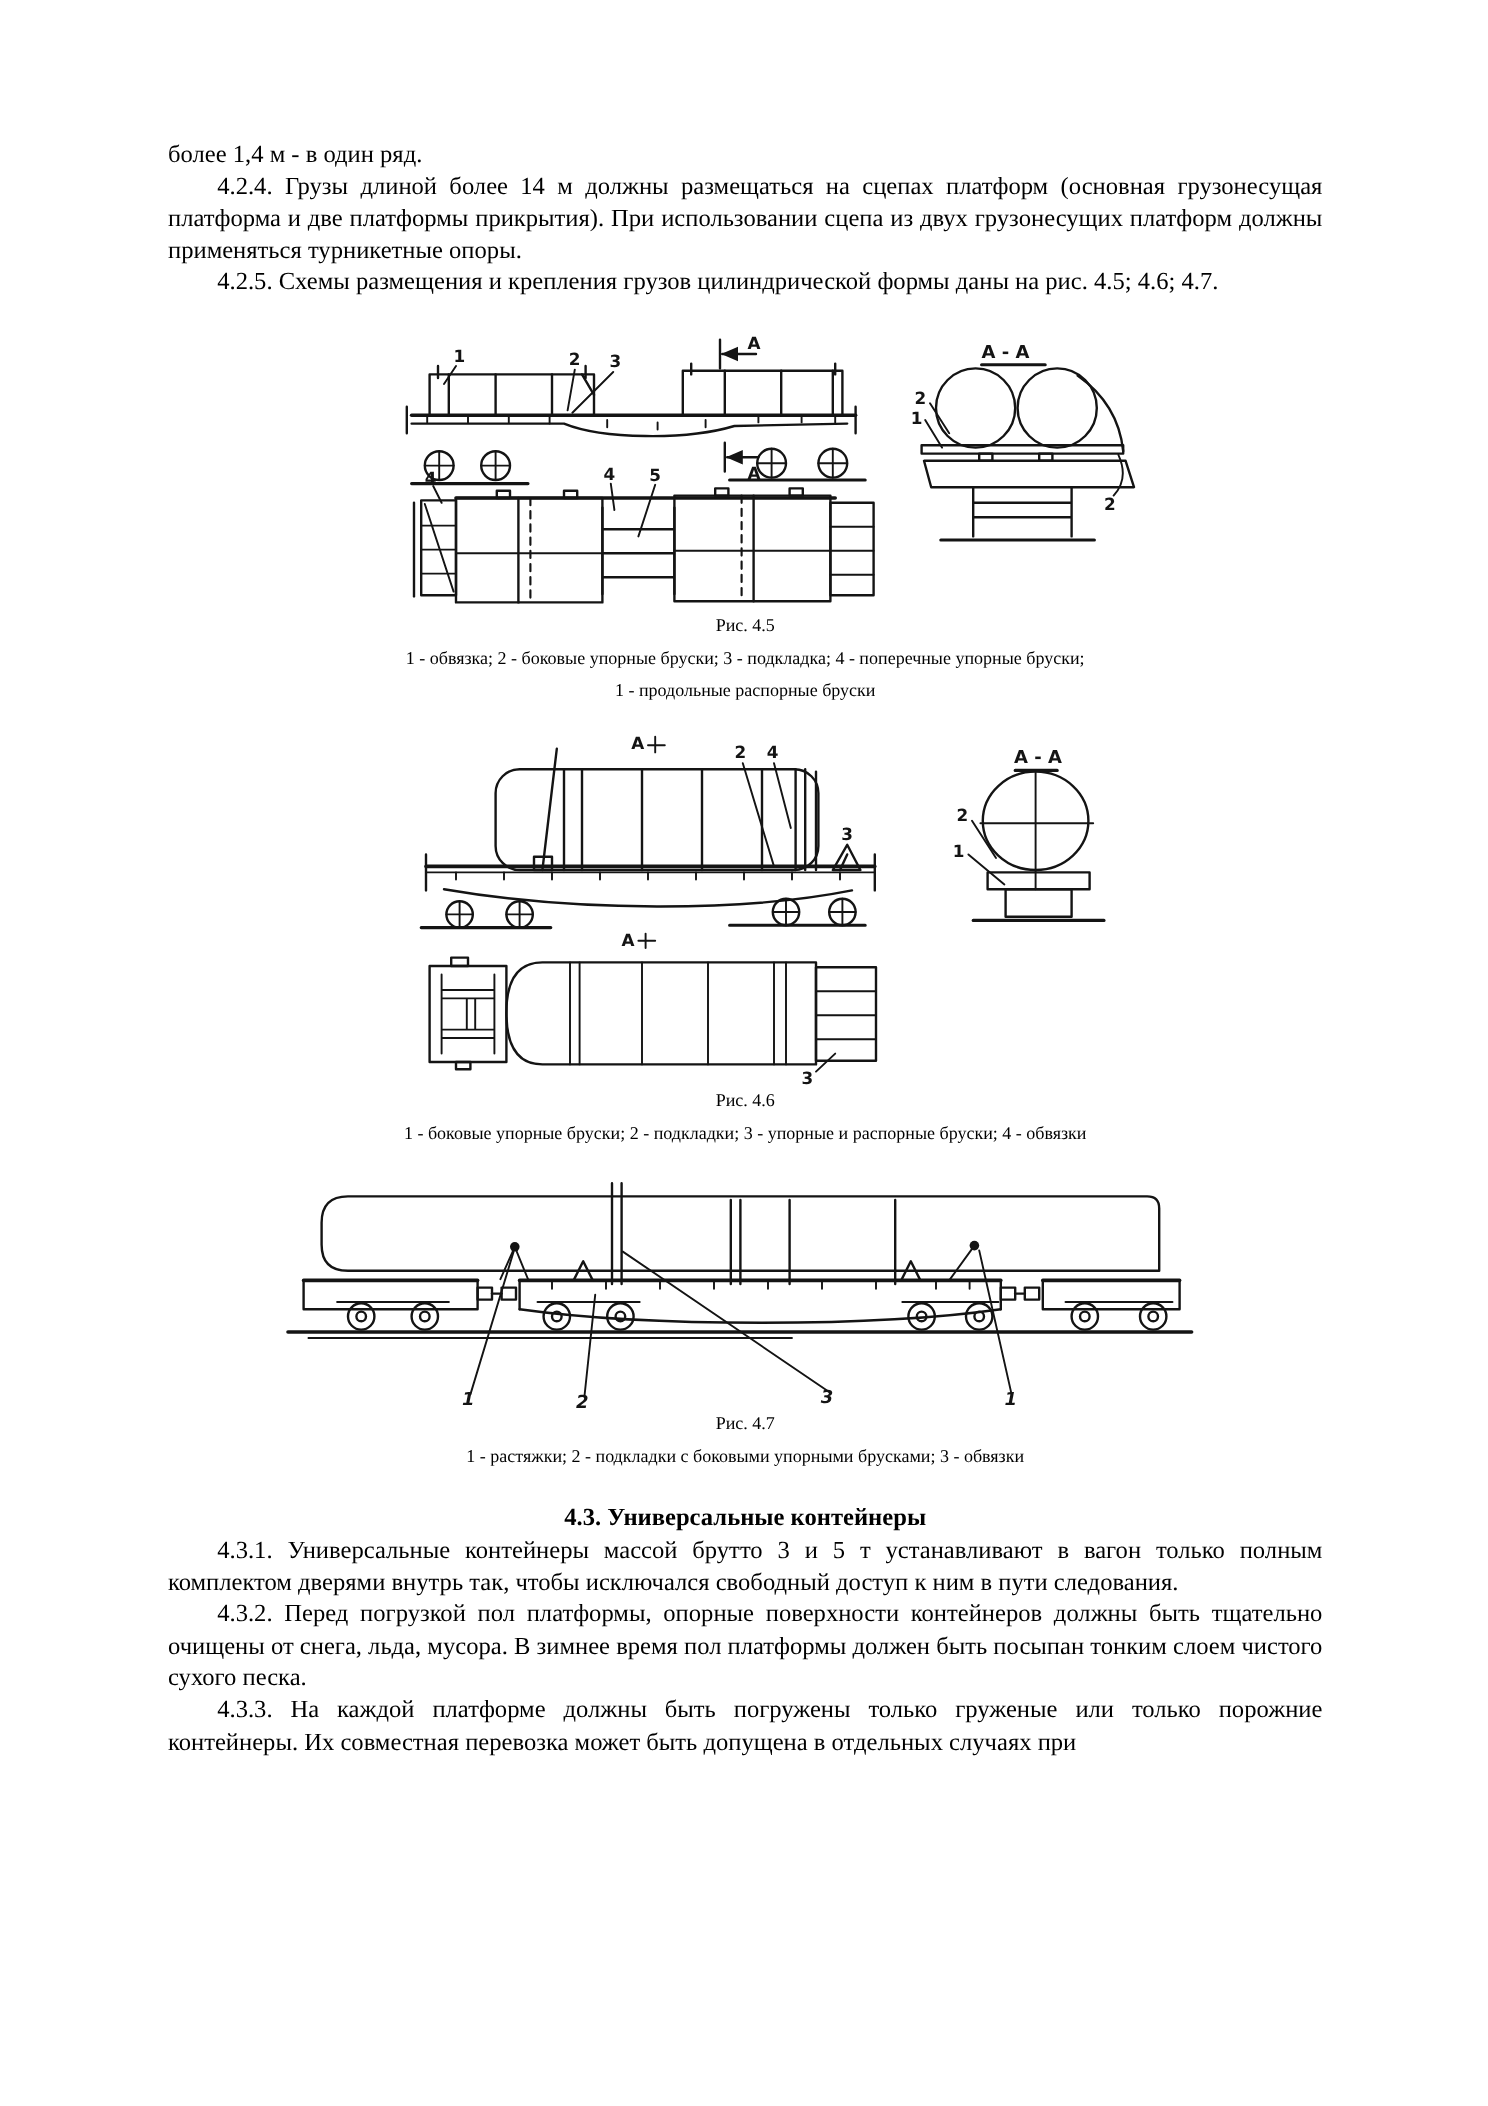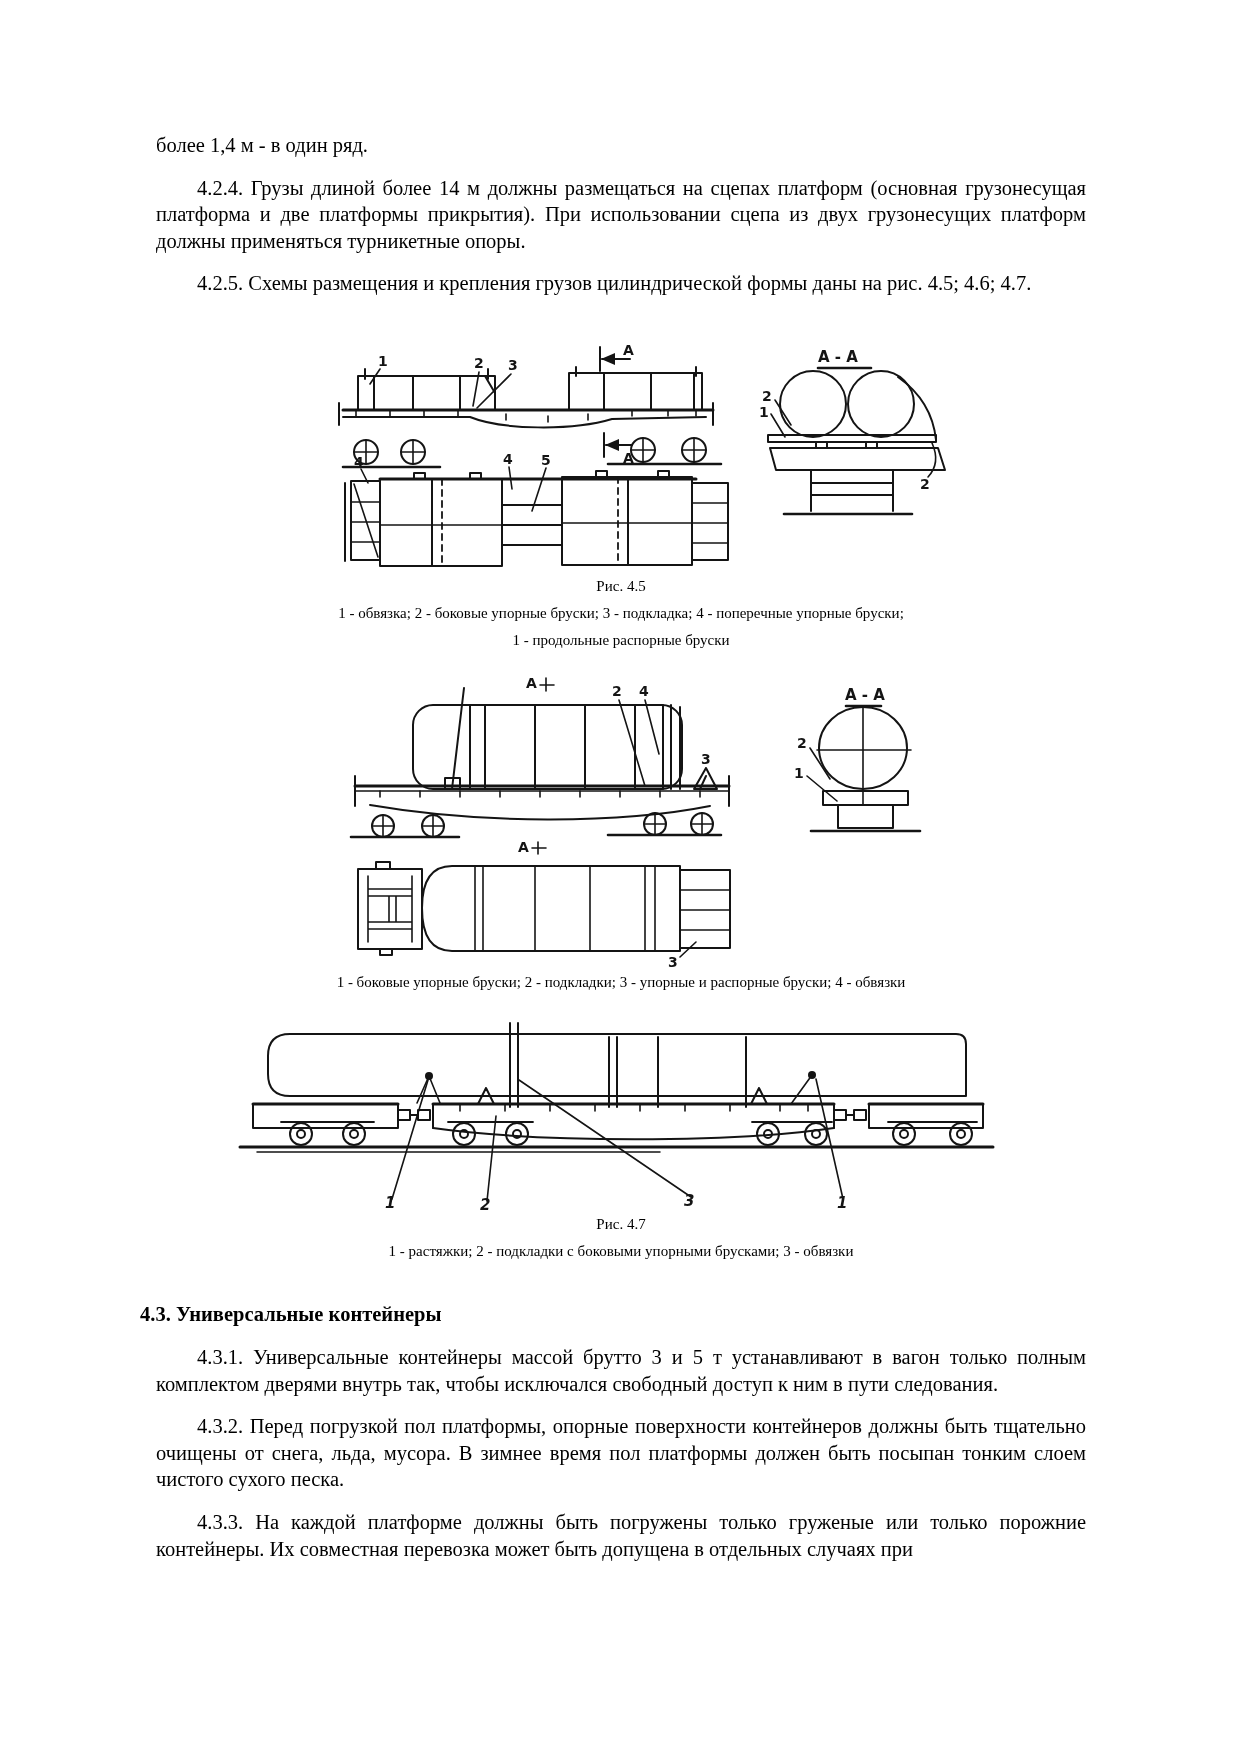--- a/index.html
+++ b/index.html
@@ -1,22 +1,22 @@
 <!DOCTYPE html>
 <html><head>
 <meta charset="utf-8">
 <style>
   html,body{margin:0;padding:0;background:#fff;}
   .page{position:relative;width:1240px;height:1755px;background:#ffffff;
         font-family:"Liberation Serif", serif;color:#000;overflow:hidden;}
   .content{position:absolute;left:140px;top:116px;width:962px;}
-  p.para{margin:16px;font-size:20.5px;line-height:26.6px;text-align:justify;text-indent:41px;}
+  p.para{margin:0;font-size:20.5px;line-height:26.6px;text-align:justify;text-indent:41px;}
   p.cont{text-indent:0;}
   p.caption{margin:0;font-size:15px;line-height:27px;text-align:center;text-indent:0;}
-  p.heading{margin:36px 0 0 0;font-size:20.5px;line-height:27px;text-align:left;font-weight:bold;}
+  p.heading{margin:24px 0 0 0;font-size:20.5px;line-height:27px;text-align:center;font-weight:bold;}
   .cap-gap{margin-top:28px;}
   .cap-gap-sm{margin-top:14px;}
   svg{display:block;}
   svg text{font-family:"DejaVu Sans", sans-serif;font-weight:bold;fill:#141414;}
   .figlbl{font-size:14px;}
   .figlbl-i{font-size:15px;font-style:italic;}
   .sectitle{font-size:15px;}
   .mt0{margin-top:0;}
   .mt20{margin-top:20px;}
   .mt25{margin-top:25px;}
@@ -178,20 +178,21 @@
         <text class="figlbl" x="499" y="42">4</text>
         <text class="figlbl" x="561" y="110">3</text>
         <text class="sectitle" x="705" y="46">А - А</text>
         <text class="figlbl" x="657" y="94">2</text>
         <text class="figlbl" x="654" y="124">1</text>
         <text class="figlbl" x="378" y="198">А</text>
         <text class="figlbl" x="528" y="313">3</text>
       </g>
     </svg>
 
+    <p class="caption cap-gap-sm">Рис. 4.6</p>
     <p class="caption">1 - боковые упорные бруски; 2 - подкладки; 3 - упорные и распорные бруски; 4 - обвязки</p>
 
     <svg class="mt20" width="962" height="195" viewBox="0 0 962 195">
       <g fill="none" stroke="#141414" stroke-width="2" stroke-linecap="round" stroke-linejoin="round">
 
         <g>
           <path d="M150,18 H816 Q826,18 826,28 V80 H150 Q128,80 128,58 V40 Q128,18 150,18 Z"></path>
           <path d="M370,7 V91 M378,7 V91 M469,21 V91 M477,21 V91 M518,21 V91 M606,21 V91"></path>
         </g>
 

